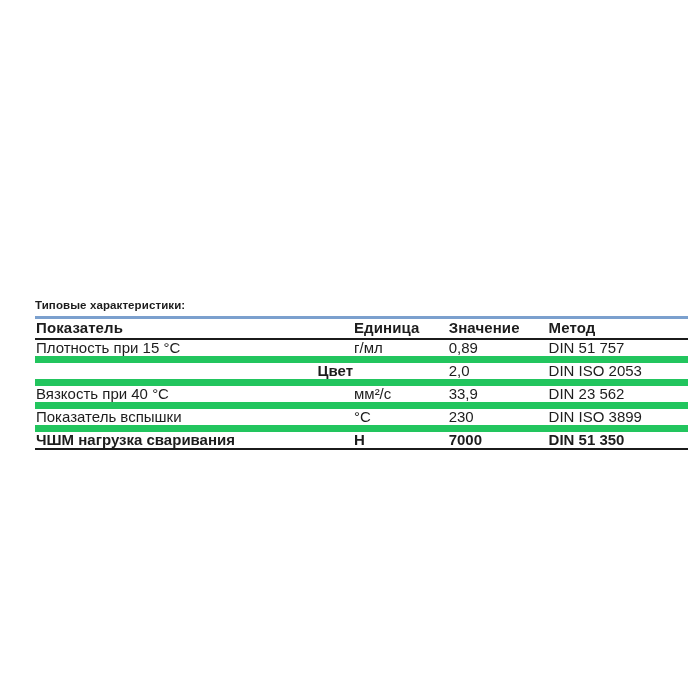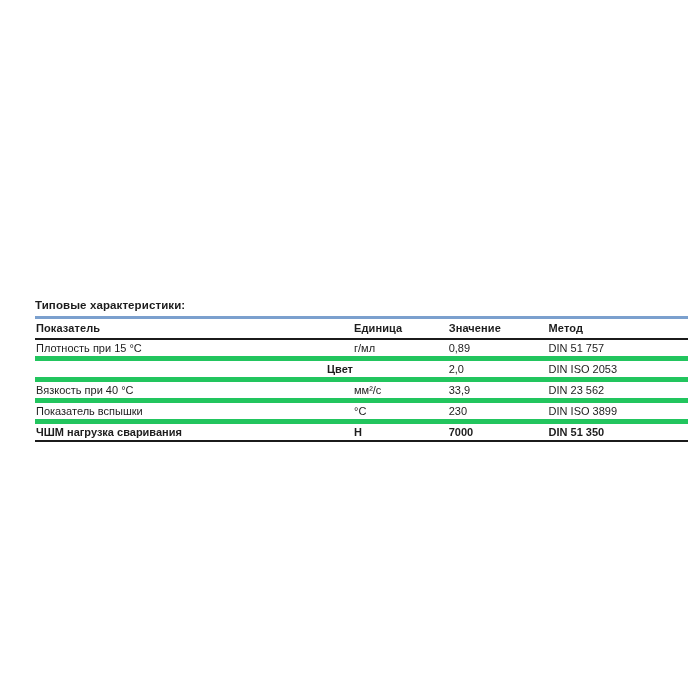--- a/index.html
+++ b/index.html
@@ -33,38 +33,38 @@
   .accent-rule {
     height: 3px;
     width: 100%;
     border: 0;
     margin: 0 0 0 0;
   }
   table.spec-table {
     width: 100%;
     border-collapse: collapse;
     table-layout: fixed;
-    font-size: 11px;
+    font-size: 15px;
     color: #1d1d1d;
   }
   table.spec-table col.c-indicator { width: 48.7%; }
   table.spec-table col.c-unit      { width: 14.5%; }
   table.spec-table col.c-value     { width: 15.3%; }
   table.spec-table col.c-method    { width: 21.5%; }
   table.spec-table th {
     text-align: left;
     font-weight: bold;
     padding: 3px 0 4px 1px;
     border-bottom: 2px solid #1b1b1b;
     line-height: 12px;
     letter-spacing: 0.1px;
   }
   table.spec-table td {
     padding: 2px 0 2px 1px;
-    border-bottom: 5px solid #22c55e;
+    border-bottom: 7px solid #22c55e;
     line-height: 12px;
     white-space: nowrap;
     overflow: hidden;
   }
   table.spec-table tr.row-last td {
     border-bottom: 2px solid #1b1b1b;
     font-weight: bold;
   }
   table.spec-table tr.row-bold td.cell-indicator {
     font-weight: bold;

